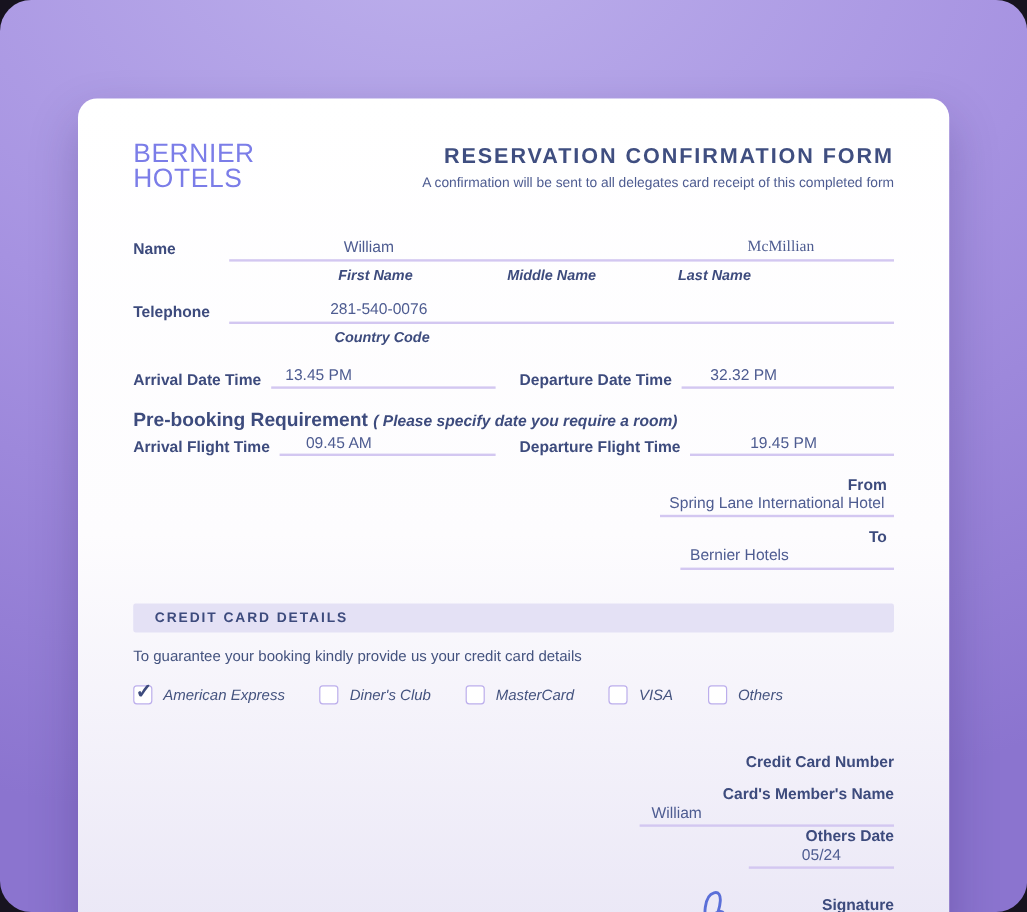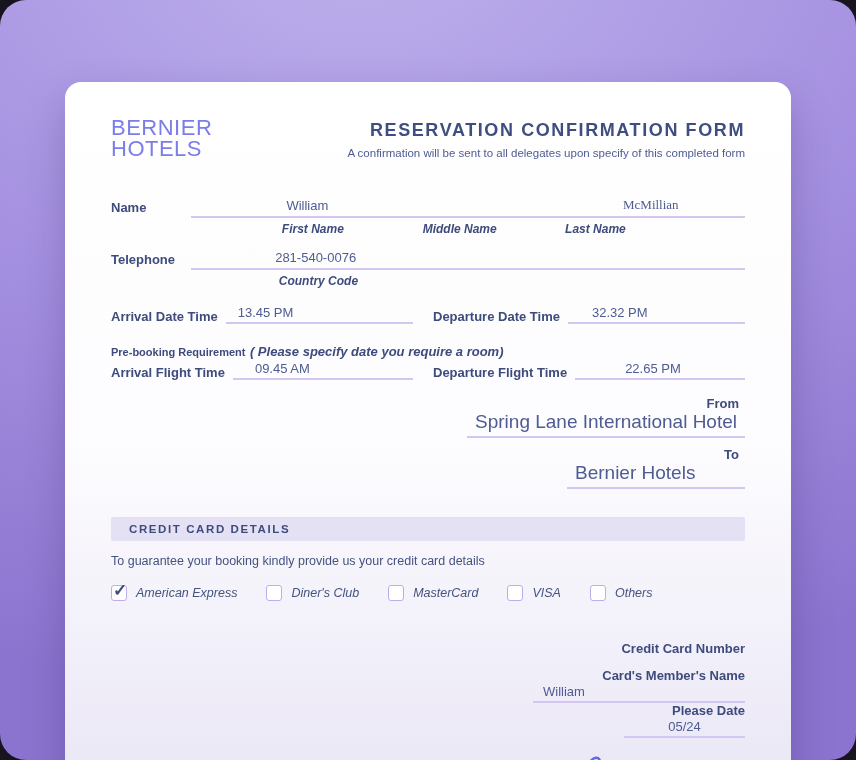--- a/index.html
+++ b/index.html
@@ -37,29 +37,29 @@
   .wide-field { flex:1; position:relative; height:24px; border-bottom:2px solid #d3c7f1; }
   .wide-field .val { position:absolute; bottom:3px; transform:translateX(-50%); }
   .sub-row { margin-left:80px; position:relative; height:18px; margin-top:4px; }
   .sub { position:absolute; transform:translateX(-50%); font-size:12px; font-weight:700; font-style:italic; color:#3d4b7d; white-space:nowrap; }
   .row2col { display:flex; align-items:flex-end; }
   .col-l { width:302px; display:flex; align-items:flex-end; }
   .col-r { flex:1; display:flex; align-items:flex-end; margin-left:20px; }
   .fline { flex:1; border-bottom:2px solid #d3c7f1; position:relative; height:20px; margin-left:8px; }
   .fline .val { position:absolute; bottom:2px; }
   .fline .val.pad-l { left:12px; }
-  .note-bold { font-weight:700; font-size:11px; }
+  .note-bold { font-weight:700; font-size:16px; }
   .note-italic { font-weight:700; font-style:italic; font-size:13px; }
   .bar {
     height:24px; background:#e4e1f5; border-radius:2px;
     font-size:11.5px; font-weight:700; letter-spacing:1.6px;
     line-height:24px; padding-left:18px; color:#3d4b7d;
   }
   .inline-row { display:flex; align-items:flex-end;flex-direction:column; }
-  .uval { font-size:19px; color:#4e5c91; border-bottom:2px solid #d3c7f1; padding:0 8px 3px 8px; white-space:nowrap; }
+  .uval { font-size:13px; color:#4e5c91; border-bottom:2px solid #d3c7f1; padding:0 8px 3px 8px; white-space:nowrap; }
   .plain { font-size:12.5px; color:#44537f; }
   
   .opts { display:flex; align-items:center; gap:29px; }
   .opt { display:flex; align-items:center; gap:9px; }
   .box { width:16px; height:16px; border:1.5px solid #bcaeec; border-radius:3px; background:#fff; position:relative; }
   .mark { visibility:hidden; position:absolute; left:1px; top:-6px; font-size:17px; font-weight:700; color:#3d4b7d; }
   .opt.checked .mark { visibility:visible; }
   .opt-label { font-size:12.5px; color:#44537f;font-style:italic; }
   
   .spacer { flex:1; }
@@ -74,21 +74,21 @@
 
 <div class="card">
 
   <div class="header">
     <div class="logo">
       <span>BERNIER</span>
       <span>HOTELS</span>
     </div>
     <div class="title-block">
       <div class="title">RESERVATION CONFIRMATION FORM</div>
-      <div class="subtitle">A confirmation will be sent to all delegates upon specify of this completed form</div>
+      <div class="subtitle">A confirmation will be sent to all delegates card receipt of this completed form</div>
     </div>
   </div>
 
   <div class="wide-row" style="margin-top:34px;">
     <span class="lbl">Name</span>
     <div class="wide-field">
       <span class="val" style="left:21%;">William</span>
       <span class="val" style="left:83%;font-family:Liberation Serif, serif;">McMillian</span>
     </div>
   </div>
@@ -131,21 +131,21 @@
   <div class="row2col" style="">
     <div class="col-l">
       <span class="lbl">Arrival Flight Time</span>
       <div class="fline">
         <span class="val" style="left:22px;">09.45 AM</span>
       </div>
     </div>
     <div class="col-r">
       <span class="lbl">Departure Flight Time</span>
       <div class="fline">
-        <span class="val" style="left:50px;">22.65 PM</span>
+        <span class="val" style="left:50px;">19.45 PM</span>
       </div>
     </div>
   </div>
 
 
   <div class="inline-row" style="margin-top:16px;">
     <span class="lbl" style="margin-right:6px;">From</span>
     <span class="uval" style="min-width:190px;">Spring Lane International Hotel</span>
   </div>
   <div class="inline-row" style="margin-top:9px;">
@@ -185,21 +185,21 @@
   <div class="inline-row" style="margin-top:40px;">
     <span class="lbl">Credit Card Number</span>
   </div>
 
   <div class="inline-row" style="margin-top:12px;">
     <span class="lbl">Card's Member's Name</span>
     <div class="line-fixed" style="width:212px;">
       <span class="val" style="left:10px;">William</span>
     </div>
     <span class="spacer"></span>
-    <span class="lbl">Please Date</span>
+    <span class="lbl">Others Date</span>
     <div class="line-fixed" style="width:121px;">
       <span class="val" style="left:50%;transform:translateX(-50%);">05/24</span>
     </div>
   </div>
 
   <div class="inline-row" style="margin-top:22px;">
     <span class="lbl">Signature</span>
     <div class="line-fixed" style="width:202px; margin-left:6px;">
       <svg class="sig-svg" width="110" height="42" viewBox="0 0 110 42">
         <path d="M14,34 C8,24 10,6 18,4 C26,2 24,16 18,28 C14,36 10,38 12,32 C16,22 22,18 25,20 C28,22 25,29 27,31 C29,33 34,23 37,23 C40,23 37,30 39,32 C41,34 46,25 49,25 C52,25 49,31 51,33 C53,35 58,28 62,30 C65,31.5 67,33 69,32 M72,27 C76,24 81,28 79,30" fill="none" stroke="#5b6fd8" stroke-width="2.4" stroke-linecap="round" stroke-linejoin="round"></path>

